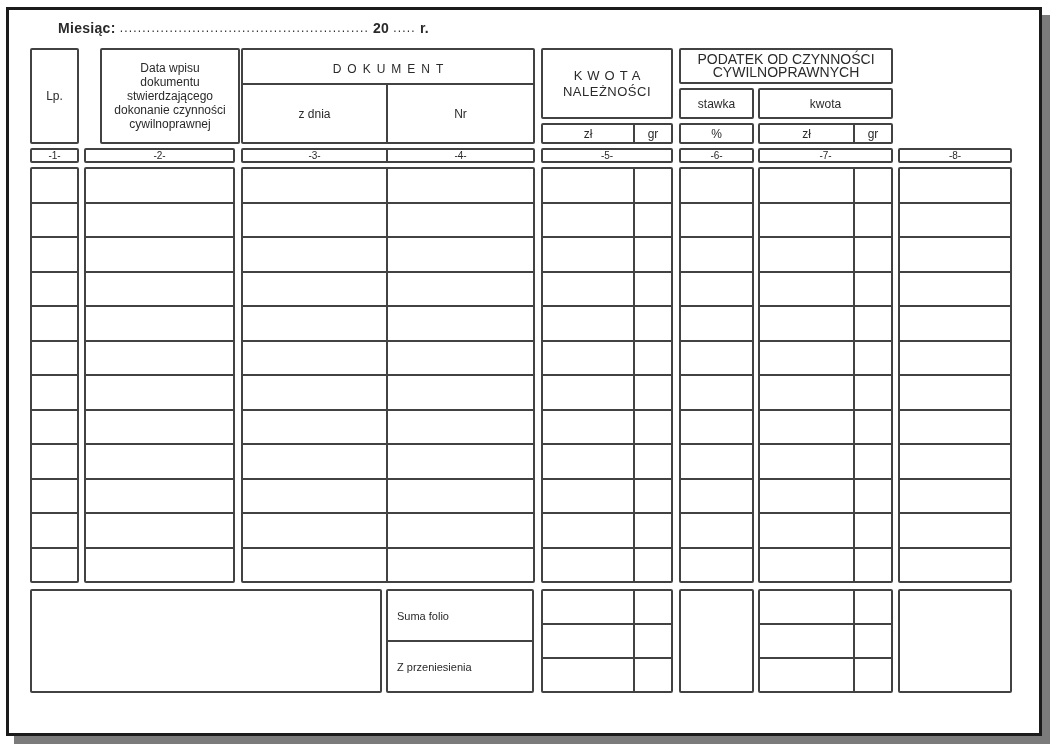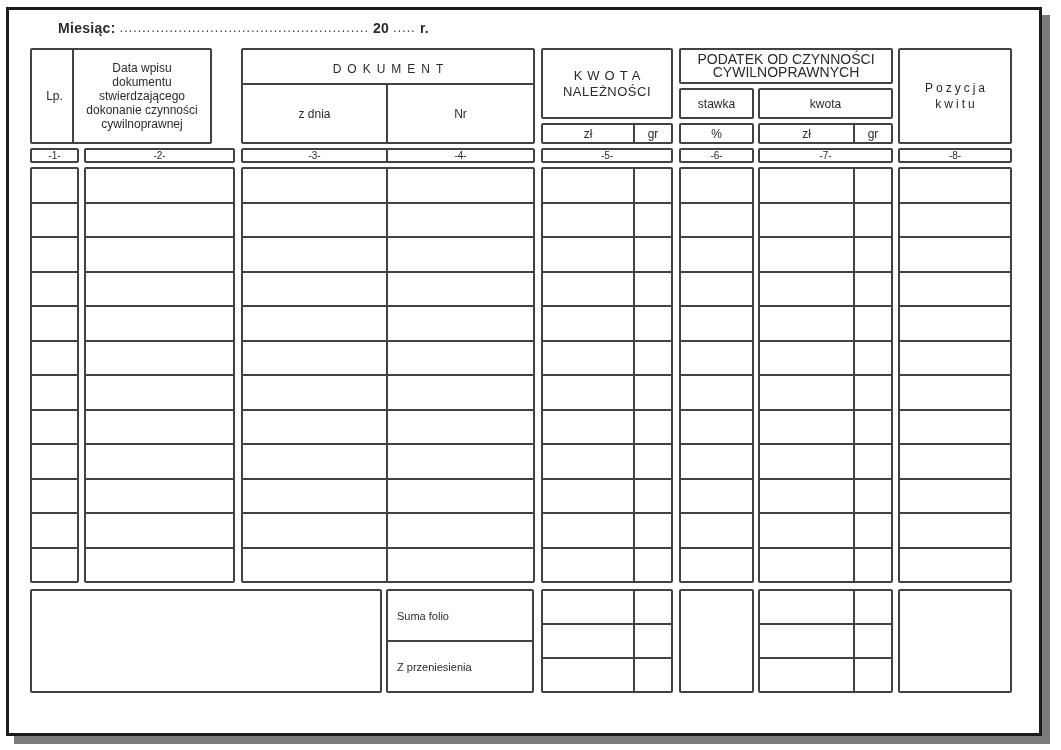--- a/index.html
+++ b/index.html
@@ -66,21 +66,21 @@
   <div class="frame"></div>
 
   <div class="title-line">
     <span>Miesiąc:</span><span class="dots">.......................................................</span><span>20</span><span class="dots">.....</span><span>r.</span>
   </div>
 
   <div class="fbox center lbl" style="left:30px;top:48px;width:49px;height:96px;justify-content:center;">
     <span>Lp.</span>
   </div>
 
-  <div class="fbox colcenter lbl" style="left:72px;top:48px;width:140px;height:96px;align-items:center;">
+  <div class="fbox colcenter lbl" style="left:100px;top:48px;width:140px;height:96px;align-items:center;">
     <span>Data wpisu</span>
     <span>dokumentu</span>
     <span>stwierdzającego</span>
     <span>dokonanie czynności</span>
     <span>cywilnoprawnej</span>
   </div>
 
   <div class="fbox center lbl ls-wide" style="left:241px;top:48px;width:294px;height:42px;">
     <span>DOKUMENT</span>
   </div>
@@ -121,24 +121,20 @@
   </div>
   <div class="fbox split" style="left:758px;top:123px;width:135px;height:21px;">
     <div class="cell-a lbl" style="width:93px;">
       <span>zł</span>
     </div>
     <div class="cell-b lbl">
       <span>gr</span>
     </div>
   </div>
 
-  <div class="fbox colcenter" style="left:898px;top:48px;width:114px;height:96px;">
-    <span class="ls-poz">Pozycja</span>
-    <span class="ls-poz">kwitu</span>
-  </div>
 
   <div class="fbox center num" style="left:30px;top:148px;width:49px;height:15px;">
       <span>-1-</span>
     </div>
   <div class="fbox center num" style="left:84px;top:148px;width:151px;height:15px;">
       <span>-2-</span>
     </div>
   <div class="fbox split" style="left:241px;top:148px;width:294px;height:15px;">
     <div class="cell-a num" style="width:143px;">
         <span>-3-</span>

